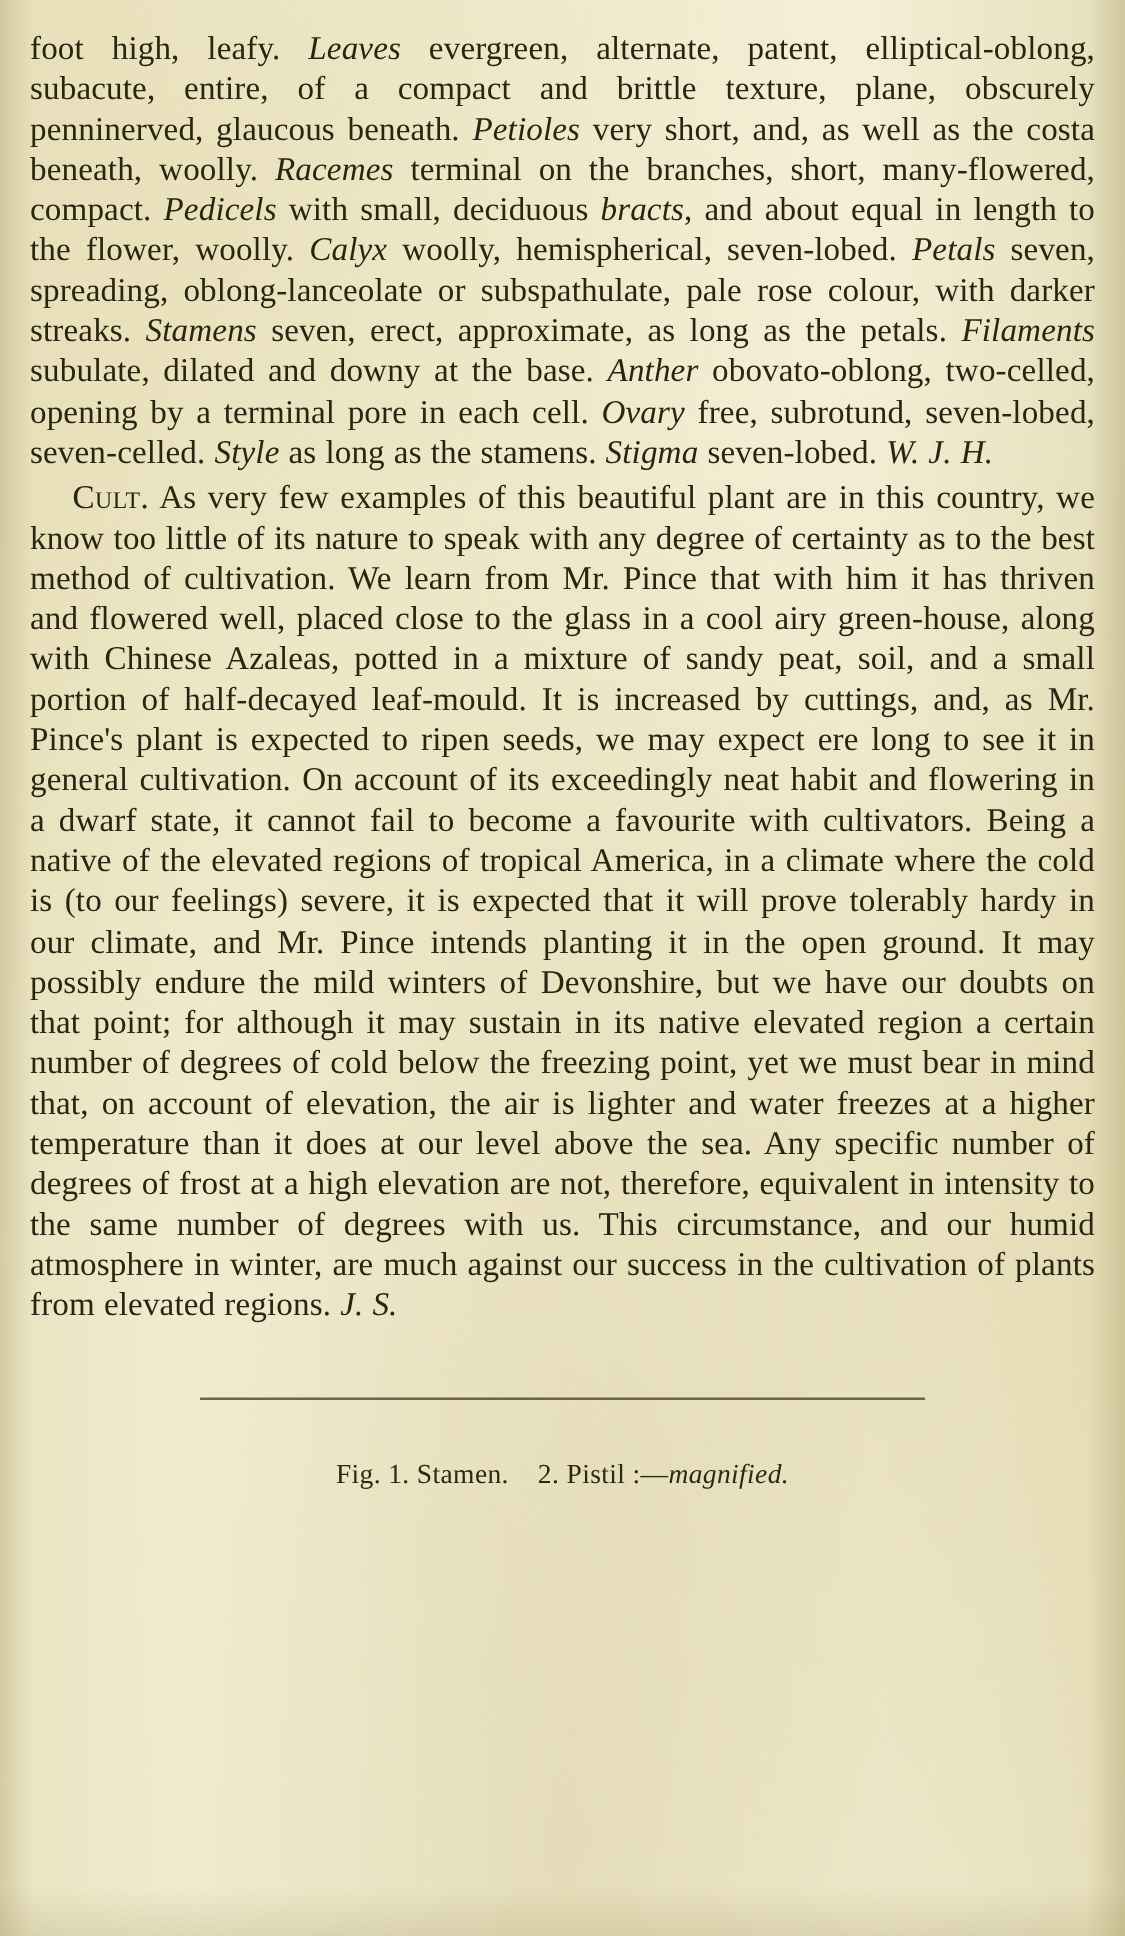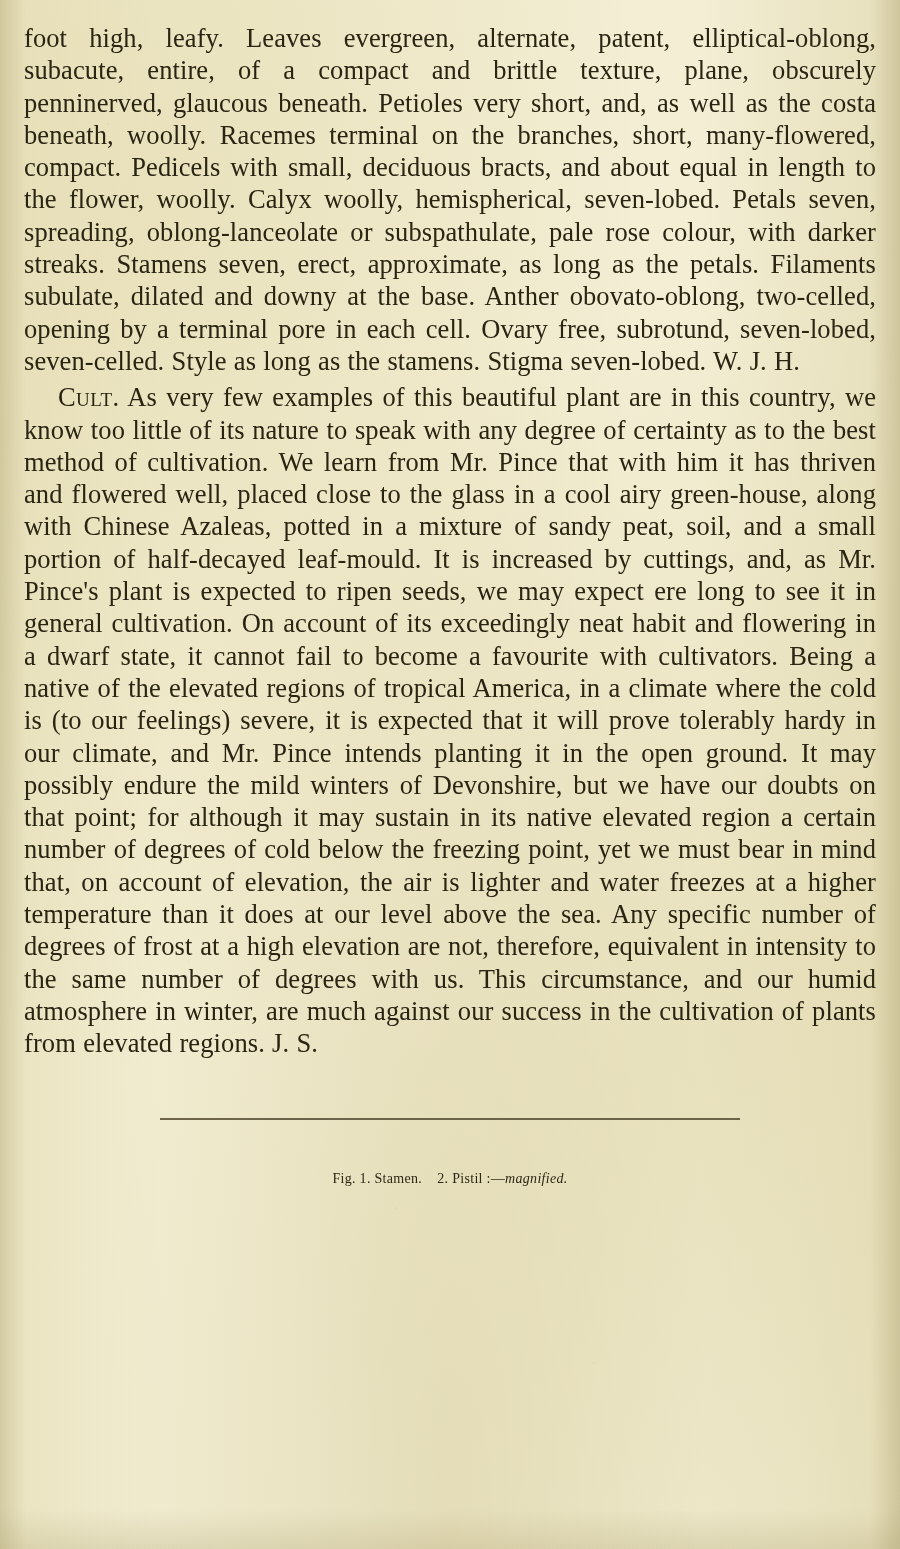--- a/index.html
+++ b/index.html
@@ -55,20 +55,21 @@
     text-align: justify;
     text-justify: inter-word;
     letter-spacing: 0.1px;
     word-spacing: 0.5px;
     color: #2a2412;
   }
   p.body-text.indent {
     text-indent: 34px;
   }
   .it {
+    font-style: italic;
   }
   .sc {
     font-variant: small-caps;
     letter-spacing: 0.4px;
   }
   .spacer-sm { height: 4px; }
   .rule-wrap {
     position: relative;
     z-index: 2;
     margin-top: 58px;
@@ -79,21 +80,21 @@
     width: 580px;
     height: 0;
     border-top: 2px solid #554e33;
     opacity: 0.85;
   }
   .figcaption {
     position: relative;
     z-index: 2;
     margin-top: 46px;
     text-align: center;
-    font-size: 14px;
+    font-size: 22px;
     line-height: 26px;
     color: #2d2714;
     letter-spacing: 0.3px;
   }
   .figcaption .it { font-style: italic; }
   .edge-shade-left {
     position: absolute;
     top: 0; left: 0; bottom: 0; width: 26px;
     background: linear-gradient(90deg, rgba(160,148,98,0.30), rgba(160,148,98,0));
     pointer-events: none;

